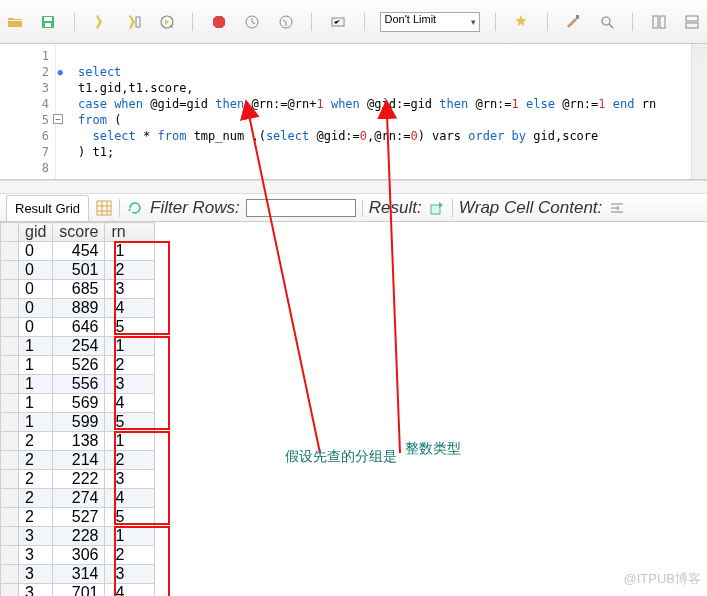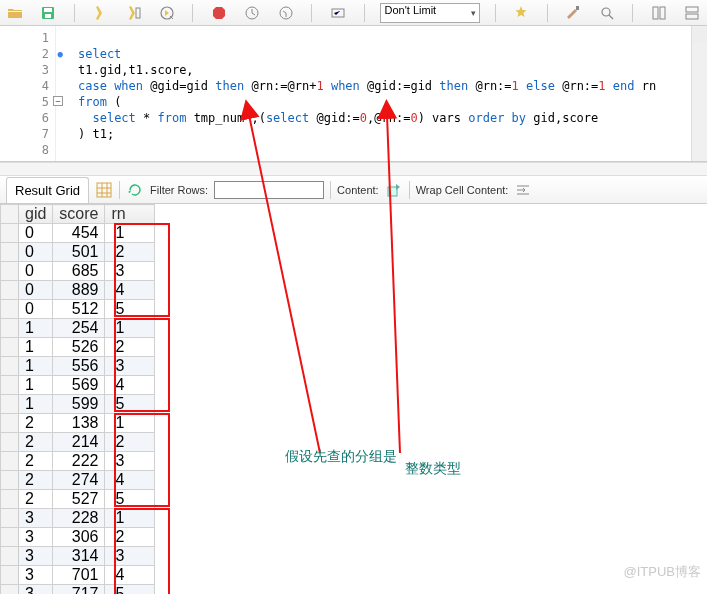--- a/index.html
+++ b/index.html
@@ -1,18 +1,18 @@
 <!DOCTYPE html>
 <html><head>
 <meta charset="utf-8">
 <style>
   * { box-sizing: border-box; margin: 0; padding: 0; }
   body { font-family: "Segoe UI", Tahoma, sans-serif; font-size: 12px; background: #fff; color: #000; position: relative; width: 707px; height: 596px; overflow: hidden; }
 
-  .toolbar { height: 26px; border-bottom: 1px solid #ccc; display: flex; align-items: center; padding: 0 4px; gap: 12px; background: linear-gradient(#fdfdfd,#f0f0f0); }
+  .toolbar { height: 44px; border-bottom: 1px solid #ccc; display: flex; align-items: center; padding: 0 4px; gap: 12px; background: linear-gradient(#fdfdfd,#f0f0f0); }
   .tb-btn { width: 22px; height: 22px; display: flex; align-items: center; justify-content: center; border: 1px solid transparent; border-radius: 2px; }
   .tb-sep { width: 1px; height: 18px; background: #ccc; margin: 0 3px; }
   .tb-btn svg { width: 16px; height: 16px; }
   .limit-select { font-size: 11px; height: 20px; border: 1px solid #aaa; padding: 0 18px 0 4px; background: #fff; appearance: none; min-width: 100px; }
   .limit-wrap { position: relative; display: flex; align-items: center; }
   .limit-wrap::after { content: "▾"; position: absolute; right: 4px; font-size: 9px; color: #555; pointer-events: none; }
 
   .editor-area { height: 136px; display: flex; border-bottom: 1px solid #ccc; overflow: hidden; position: relative; }
   .editor-scroll { position: absolute; right: 0; top: 0; bottom: 0; width: 16px; background: #f0f0f0; border-left: 1px solid #ddd; }
   .editor-scroll::before { content:""; position:absolute; top:2px; left:0; right:0; height:14px; background:#eee; }
@@ -24,40 +24,40 @@
   .kw { color: #1565c0; }
   .num { color: #d32f2f; }
 
   .splitter { height: 14px; background: #f5f5f5; border-top: 1px solid #ddd; border-bottom: 1px solid #ddd; position: relative; }
 
   .results-bar { height: 28px; display: flex; align-items: center; border-bottom: 1px solid #ccc; background: linear-gradient(#fff,#f3f3f3); padding: 0 6px; gap: 6px; }
   .results-tab { height: 26px; display: flex; align-items: center; padding: 0 8px; border: 1px solid #ccc; border-bottom: none; background: #fff; font-size: 13px; font-weight: 500; border-radius: 3px 3px 0 0; }
   .rb-icon { width: 18px; height: 18px; display:flex; align-items:center; justify-content:center; }
   .rb-icon svg { width:16px; height:16px; }
   .filter-input { height: 18px; width: 110px; border: 1px solid #888; background:#fff; font-size:11px; padding: 0 3px; }
-  .rb-label { font-size: 11px; color: #333; }
+  .rb-label { font-size: 17px; color: #333; font-style: italic; }
   .rb-sep { width:1px; height:18px; background:#ccc; }
 
   .grid-wrap { position: relative; height: 390px; overflow: hidden; }
   .grid { border-collapse: collapse; font-size: 16px; }
   .grid th, .grid td { border: 1px solid #d0d0d0; height: 18px; padding: 0 6px; }
   .grid th { background: linear-gradient(#f8f8f8,#ececec); font-weight: normal; color: #333; text-align: left; }
   .grid th.rowhead, .grid td.rowhead { width: 18px; background: #f3f3f3; border-right: 1px solid #ccc; }
   .grid td.gid { width: 32px; text-align: left; }
   .grid td.score { width: 50px; text-align: right; }
   .grid td.rn { width: 50px; text-align: left; padding-left: 10px; }
   .grid tr:nth-child(even) td.gid,
   .grid tr:nth-child(even) td.score,
   .grid tr:nth-child(even) td.rn { background: #f2f6fb; }
 
   .redbox { position: absolute; border: 2px solid #e11; pointer-events: none; }
 
   .arrow-svg { position: absolute; top: 0; left: 0; width: 707px; height: 596px; pointer-events: none; }
   .annotation-text { position: absolute; color: #0f766e; font-size: 14px; font-family: "Microsoft YaHei", sans-serif; }
-  .watermark { position: absolute; right: 6px; bottom: 15px; color: #c9c9c9; font-size: 13px; }
+  .watermark { position: absolute; right: 6px; bottom: 8px; color: #c9c9c9; font-size: 13px; }
 </style>
 </head>
 <body>
 
 <div class="toolbar">
   <div class="tb-btn">
       <svg viewBox="0 0 16 16">
         <path fill="#e2b85a" d="M1 4h5l1 1h8v8H1z"></path>
         <path fill="#fff6d6" d="M1 6h14v1H1z"></path>
       </svg>
@@ -181,21 +181,21 @@
   <div class="rb-sep"></div>
   <div class="rb-icon">
       <svg viewBox="0 0 16 16">
         <path fill="none" stroke="#2b7" stroke-width="1.4" d="M3 8a5 5 0 1 1 2 4"></path>
         <path fill="#2b7" d="M3 11l-2-1 3-2z"></path>
       </svg>
     </div>
   <span class="rb-label">Filter Rows:</span>
   <input class="filter-input" style="">
   <div class="rb-sep"></div>
-  <span class="rb-label">Content:</span>
+  <span class="rb-label">Result:</span>
   <div class="rb-icon">
       <svg viewBox="0 0 16 16">
         <rect x="2" y="5" width="9" height="9" fill="#cfe" stroke="#6aa"></rect>
         <path fill="#6aa" d="M10 2l4 3-4 3z"></path>
       </svg>
     </div>
   <div class="rb-sep"></div>
   <span class="rb-label">Wrap Cell Content:</span>
   <div class="rb-icon">
       <svg viewBox="0 0 16 16">
@@ -235,21 +235,21 @@
         </tr>
         <tr>
           <td class="rowhead"></td>
           <td class="gid">0</td>
           <td class="score">889</td>
           <td class="rn">4</td>
         </tr>
         <tr>
           <td class="rowhead"></td>
           <td class="gid">0</td>
-          <td class="score">512</td>
+          <td class="score">646</td>
           <td class="rn">5</td>
         </tr>
         <tr>
           <td class="rowhead"></td>
           <td class="gid">1</td>
           <td class="score">254</td>
           <td class="rn">1</td>
         </tr>
         <tr>
           <td class="rowhead"></td>
@@ -347,15 +347,15 @@
 <svg class="arrow-svg">
   <defs>
     <marker id="ah" markerWidth="10" markerHeight="10" refX="2" refY="5" orient="auto">
       <path d="M0 0 L10 5 L0 10 z" fill="#e11"></path>
     </marker>
   </defs>
   <line x1="320" y1="453" x2="249" y2="115" stroke="#e11" stroke-width="2" marker-end="url(#ah)"></line>
   <line x1="400" y1="453" x2="387" y2="115" stroke="#e11" stroke-width="2" marker-end="url(#ah)"></line>
 </svg>
 <div class="annotation-text" style="left:285px; top:448px;">假设先查的分组是</div>
-<div class="annotation-text" style="left:405px; top:460px;">整数类型</div>
+<div class="annotation-text" style="left:405px; top:440px;">整数类型</div>
 
 <div class="watermark">@ITPUB博客</div>
 
 </body></html>

